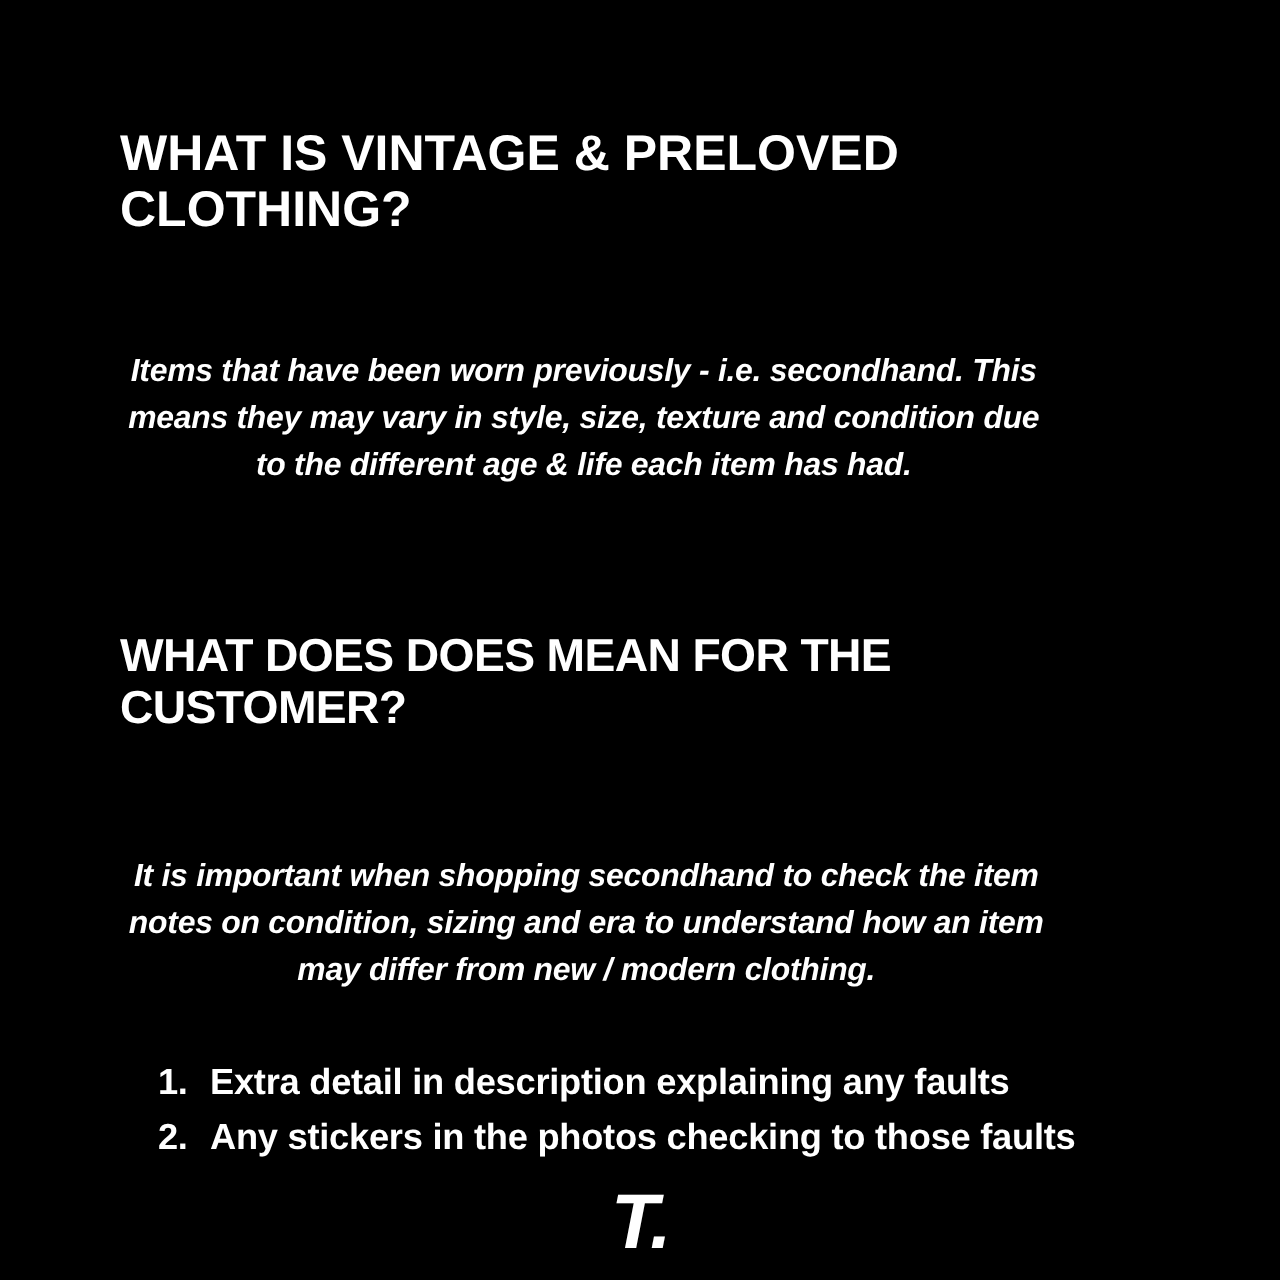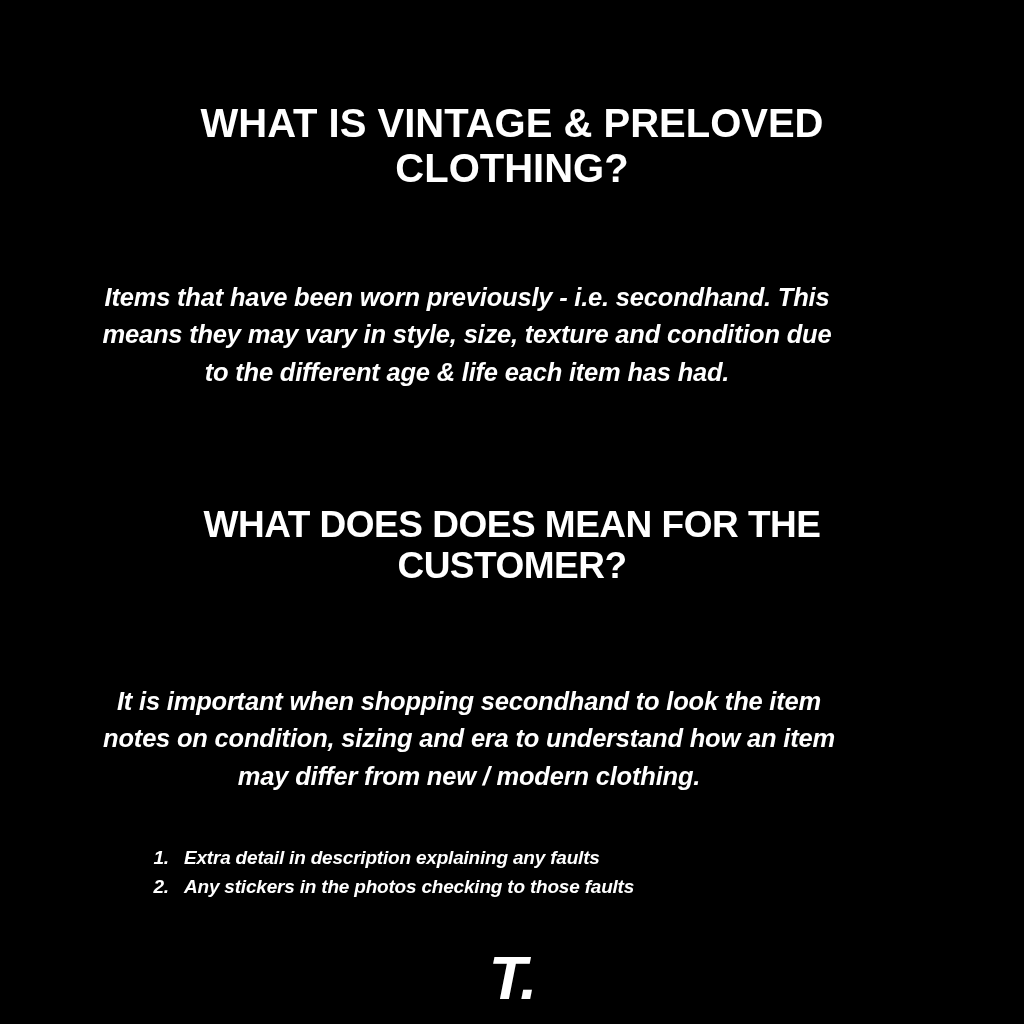--- a/index.html
+++ b/index.html
@@ -16,21 +16,21 @@
   }
   .slide {
     position: relative;
     width: 1024px;
     height: 1024px;
     background: #000000;
     box-sizing: border-box;
     padding: 0 96px;
   }
   .heading {
-    text-align: center;
+    text-align: left;
     font-weight: bold;
     font-style: normal;
     letter-spacing: -0.5px;
     line-height: 1.12;
     color: #ffffff;
   }
   .heading-1 {
     font-size: 40px;
     padding-top: 74px;
     letter-spacing: 0px;
@@ -53,26 +53,25 @@
     padding-right: 90px;
   }
   .para-2 {
     padding-top: 66px;
     padding-right: 86px;
   }
   .para-3 {
     padding-top: 28px;
   }
   ol.faults {
-    margin: 16px;
+    margin: 0;
     padding-top: 24px;
     padding-left: 62px;
-    font-style: italic;
     font-weight: bold;
-    font-size: 19px;
+    font-size: 29px;
     line-height: 1.52;
     letter-spacing: -0.2px;
   }
   ol.faults li {
     padding-left: 10px;
   }
   .logo {
     position: absolute;
     left: 0;
     right: 0;
@@ -89,21 +88,21 @@
 <body>
 
 <div class="slide">
 
   <h1 class="heading heading-1">WHAT IS VINTAGE &amp; PRELOVED CLOTHING?</h1>
 
   <p class="body-text para-1">Items that have been worn previously - i.e. secondhand. This means they may vary in style, size, texture and condition due to the different age &amp; life each item has had.</p>
 
   <h2 class="heading heading-2">WHAT DOES DOES MEAN FOR THE CUSTOMER?</h2>
 
-  <p class="body-text para-2">It is important when shopping secondhand to look the item notes on condition, sizing and era to understand how an item may differ from new / modern clothing.</p>
+  <p class="body-text para-2">It is important when shopping secondhand to check the item notes on condition, sizing and era to understand how an item may differ from new / modern clothing.</p>
 
 
   <ol class="faults">
     <li>Extra detail in description explaining any faults</li>
     <li>Any stickers in the photos checking to those faults</li>
   </ol>
 
   <div class="logo">T.</div>
 
 </div>

